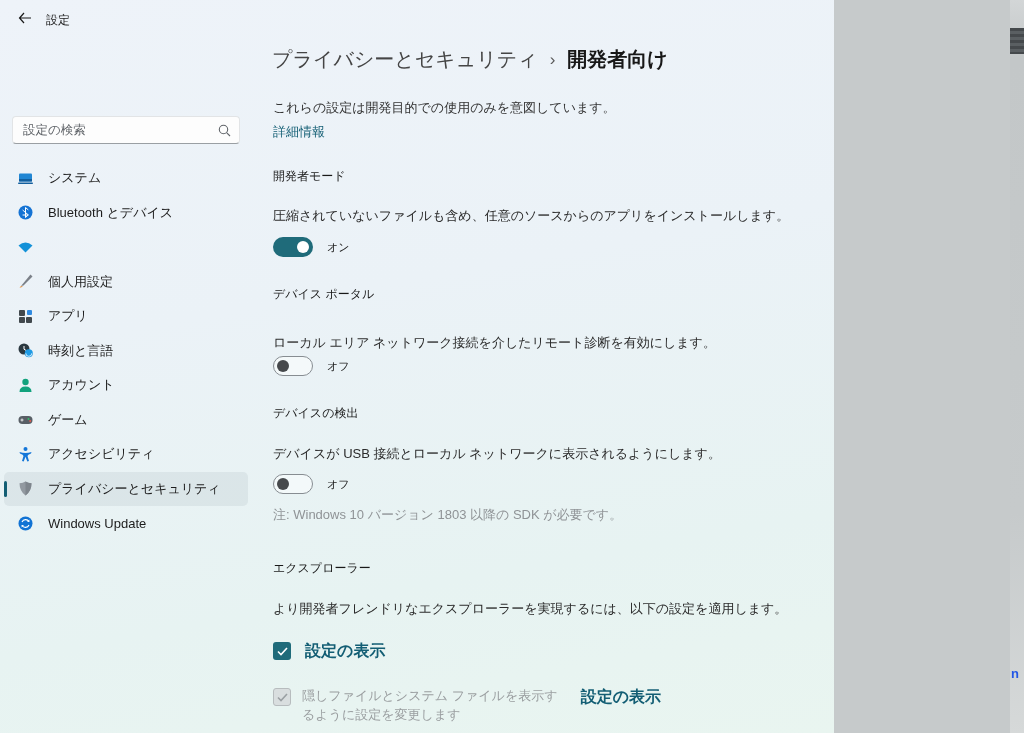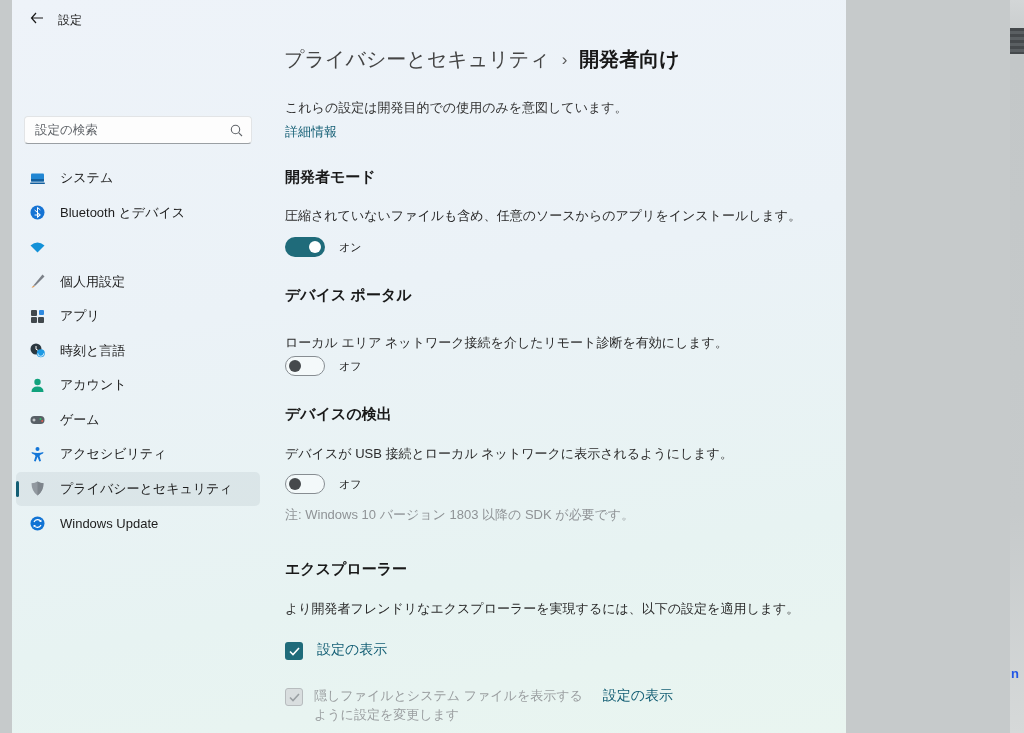--- a/index.html
+++ b/index.html
@@ -3,21 +3,21 @@
 <meta charset="utf-8">
 <style>
   * { margin:0; padding:0; box-sizing:border-box; }
   html,body { width:1024px; height:733px; overflow:hidden;
     font-family:"Liberation Sans","DejaVu Sans",sans-serif; }
   body { position:relative; background:#c6cacb; }
 
   
   .window { position:absolute; left:0; top:0; width:834px; height:733px;
     background:linear-gradient(170deg,#eef3f9 0%,#ebf2f7 40%,#e7f3f2 75%,#e9f5f0 100%);
-    overflow:hidden;margin-left:12px; }
+    overflow:hidden; }
 
   
   .behind { position:absolute; left:1010px; top:0; width:14px; height:733px;
     background:linear-gradient(180deg,#d3d6d7 0%,#c3c7c8 8%,#c6cacb 70%,#d6d9d9 100%); }
   .behind .dark-block { position:absolute; left:0; top:28px; width:14px; height:26px;
     background:repeating-linear-gradient(180deg,#45494c 0 3px,#5a5f62 3px 6px); }
   .behind .artifact-text { position:absolute; left:1px; top:666px; color:#2457e6;
     font-size:13px; font-weight:bold; }
 
   
@@ -56,42 +56,42 @@
   .main { position:absolute; left:272px; top:0; width:700px; }
   .breadcrumb { position:absolute; top:46px; left:0; display:flex; align-items:center; }
   .crumb-parent { font-size:20px; color:#454545; cursor:pointer; }
   .crumb-sep { font-size:17px; color:#5a5a5a; margin:0 12px; padding-top:1px; }
   .page-title { font-size:20px; font-weight:700; color:#181818; }
 
   .intro-text { position:absolute; top:99px; left:1px; font-size:13px; color:#333; }
   .intro-link { position:absolute; top:123px; left:1px; font-size:13px; color:#135e74;
     cursor:pointer; }
 
-  .sec-title { position:absolute; left:1px; font-size:15px; font-weight:700; color:#191919; }
+  .sec-title { position:absolute; left:1px; font-size:12px; font-weight:400; color:#191919; }
   .sec-desc  { position:absolute; left:1px; font-size:13px; color:#2b2b2b; }
   .sec-note  { position:absolute; left:1px; font-size:13px; color:#8f9396; }
 
   .toggle-row { position:absolute; left:1px; display:flex; align-items:center; }
   .toggle { width:40px; height:20px; border-radius:10px; position:relative; cursor:pointer; }
   .toggle.on { background:#1f6b7a; }
   .toggle.on .knob { position:absolute; right:4px; top:4px; width:12px; height:12px;
     border-radius:50%; background:#ffffff; }
   .toggle.off { background:rgba(250,253,253,0.6); border:1px solid #878d92; }
   .toggle.off .knob { position:absolute; left:3px; top:3px; width:12px; height:12px;
     border-radius:50%; background:#46494c; }
   .toggle-label { margin-left:14px; font-size:11px; color:#1d1d1d; }
 
   .cb-row { position:absolute; left:1px; width:388px; display:flex; align-items:flex-start; }
   .checkbox { width:18px; height:18px; border-radius:3px; flex:0 0 auto; margin-top:1px;
     display:flex; align-items:center; justify-content:center; cursor:pointer; }
   .checkbox.checked { background:#1f6b7a; }
   .checkbox.disabled { background:#d9dedf; border:1px solid #b7bcbe; cursor:default; }
   .cb-label { flex:1; margin-left:11px; font-size:13px; color:#1d1d1d; line-height:1.45; }
   .cb-row.disabled .cb-label { color:#9a9ea0; }
-  .cb-link { margin-left:14px; font-size:14px; font-weight:400; color:#135e74;
+  .cb-link { margin-left:14px; font-size:16px; font-weight:700; color:#135e74;
     white-space:nowrap; cursor:pointer; }
 
   .scrollbar-thumb { position:absolute; left:1004px; top:133px; width:3px; height:308px;
     border-radius:2px; background:#9aa0a4; cursor:pointer; }
 </style>
 </head>
 <body>
 
 <div class="window">
 

